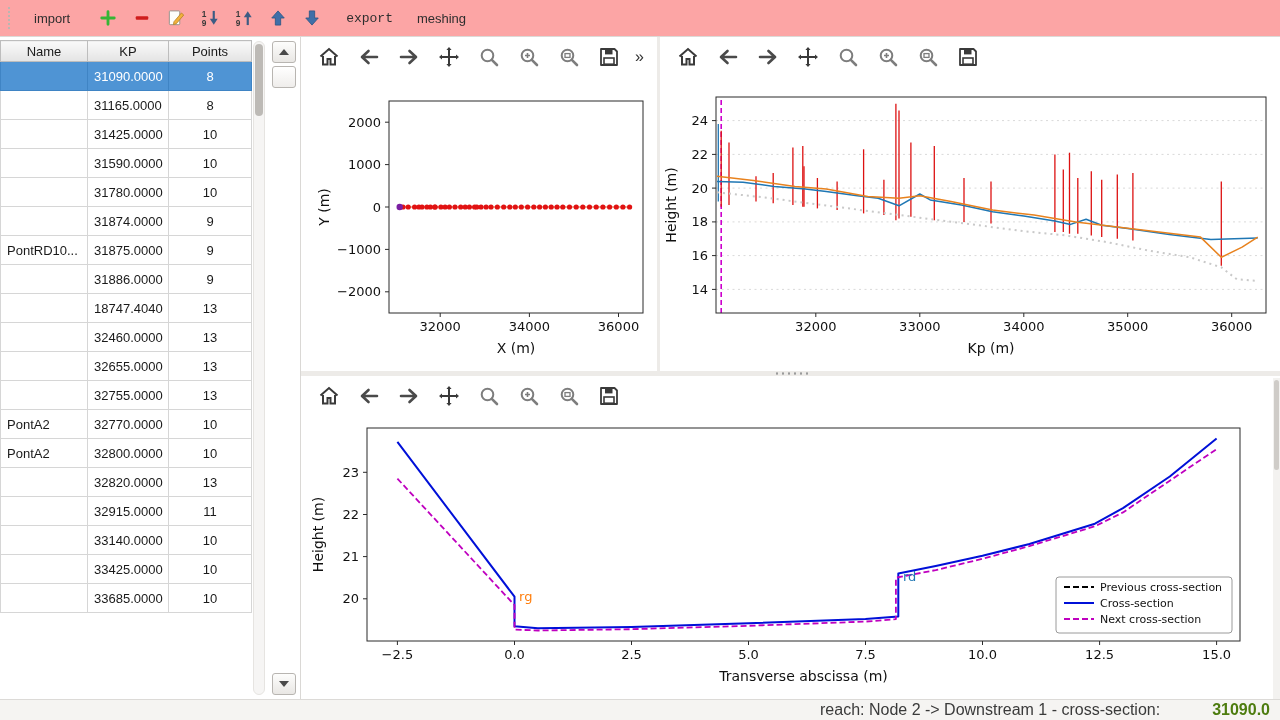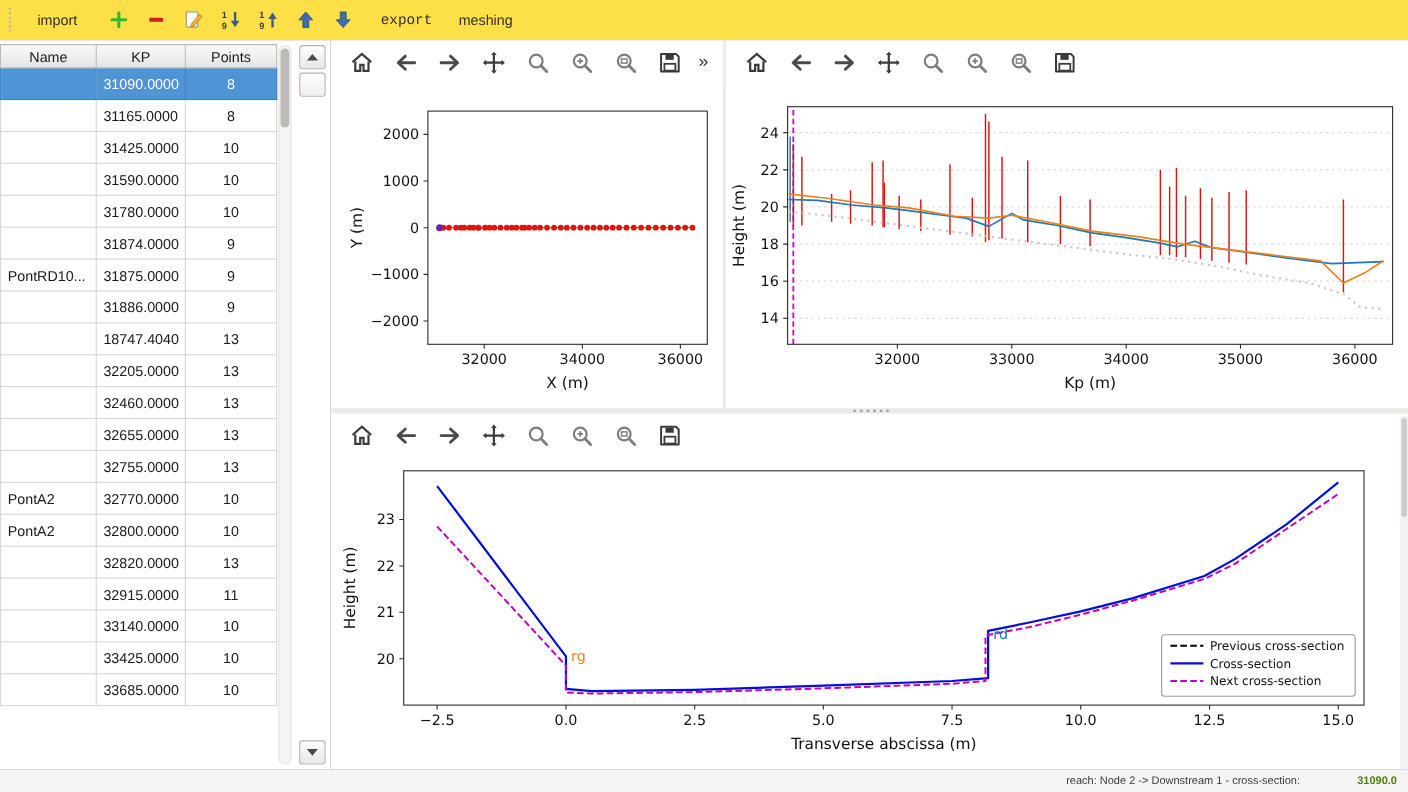--- a/index.html
+++ b/index.html
@@ -2,21 +2,21 @@
 <html><head>
 <meta charset="utf-8">
 <style>
   *{box-sizing:border-box;margin:0;padding:0;}
   html,body{width:1280px;height:720px;overflow:hidden;}
   body{font-family:"Liberation Sans","DejaVu Sans",sans-serif;font-size:13px;color:#1a1a1a;background:#fff;}
   .app{display:flex;flex-direction:column;width:1280px;height:720px;}
   button{background:none;border:none;font:inherit;cursor:default;}
 
   
-  .toolbar-top{flex:0 0 37px;background:#fde047;border-bottom:1px solid #dcdad7;display:flex;align-items:center;padding:0 8px;gap:2px;}
+  .toolbar-top{flex:0 0 37px;background:#fca5a5;border-bottom:1px solid #dcdad7;display:flex;align-items:center;padding:0 8px;gap:2px;}
   .tb-grip{width:6px;height:22px;border-left:2px dotted #b9b6b2;margin-right:10px;}
   .tb-label{padding:5px 8px;color:#2e2e2e;}
   .tb-icon{width:30px;height:30px;display:flex;align-items:center;justify-content:center;margin:0 1px;}
   .ic{width:20px;height:20px;display:block;}
   .ic svg{width:100%;height:100%;display:block;}
   [data-name="import-button"]{margin-right:12px;}
   [data-name="export-button"]{margin-left:8px;font-family:Liberation Mono, monospace;}
   [data-name="meshing-button"]{margin-left:6px;}
 
   .main{flex:1;display:flex;min-height:0;position:relative;}
@@ -57,21 +57,21 @@
   .figure{flex:1;min-height:0;position:relative;background:#fff;}
   .figure svg{position:absolute;left:0;top:0;}
   .hdivider{flex:0 0 5px;background:#edebe8;position:relative;}
   .grip-dots{position:absolute;left:calc(50% - 17px);top:1px;width:34px;height:3px;
     background-image:radial-gradient(circle,#9a9a9a 1px,transparent 1.3px);background-size:6px 3px;background-repeat:repeat-x;}
   .bottom-area{flex:1;display:flex;flex-direction:column;min-height:0;}
   .right-scroll{position:absolute;right:0;top:341px;bottom:0;width:7px;background:#f3f2f0;}
   .right-scroll .thumb2{position:absolute;left:1px;right:1px;top:2px;height:90px;background:#cfccc8;border-radius:3px;}
 
   
-  .status-bar{flex:0 0 21px;background:#f5f4f2;border-top:1px solid #dcdad7;display:flex;justify-content:flex-end;align-items:center;gap:4px;padding:0 10px;font-size:10px;color:#3a3a3a;}
+  .status-bar{flex:0 0 21px;background:#f5f4f2;border-top:1px solid #dcdad7;display:flex;justify-content:flex-end;align-items:center;gap:4px;padding:0 10px;font-size:16px;color:#3a3a3a;}
   .status-bar b{font-weight:bold;color:#4d7c0f;margin-left:48px;}
 </style>
 </head>
 <body>
 
 <div class="app" data-name="application-window">
 
   <div class="toolbar-top" data-name="app-toolbar">
     <div class="tb-grip" data-name="toolbar-grip"></div>
 
@@ -190,25 +190,20 @@
                 <td class="pts" data-name="cell-pts">9</td>
               </tr>
               <tr data-name="table-row">
                 <td class="name" data-name="cell-name"></td>
                 <td class="kp" data-name="cell-kp">31886.0000</td>
                 <td class="pts" data-name="cell-pts">9</td>
               </tr>
               <tr data-name="table-row">
                 <td class="name" data-name="cell-name"></td>
                 <td class="kp" data-name="cell-kp">18747.4040</td>
-                <td class="pts" data-name="cell-pts">13</td>
-              </tr>
-              <tr data-name="table-row">
-                <td class="name" data-name="cell-name"></td>
-                <td class="kp" data-name="cell-kp">32205.0000</td>
                 <td class="pts" data-name="cell-pts">13</td>
               </tr>
               <tr data-name="table-row">
                 <td class="name" data-name="cell-name"></td>
                 <td class="kp" data-name="cell-kp">32460.0000</td>
                 <td class="pts" data-name="cell-pts">13</td>
               </tr>
               <tr data-name="table-row">
                 <td class="name" data-name="cell-name"></td>
                 <td class="kp" data-name="cell-kp">32655.0000</td>

